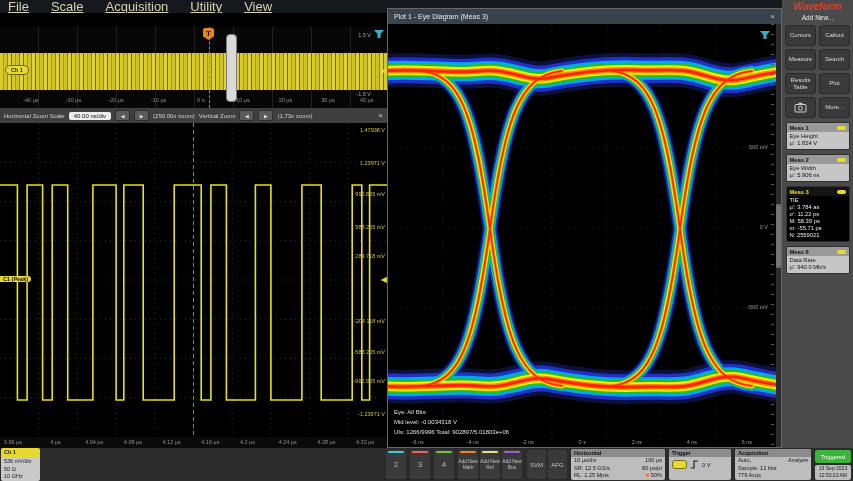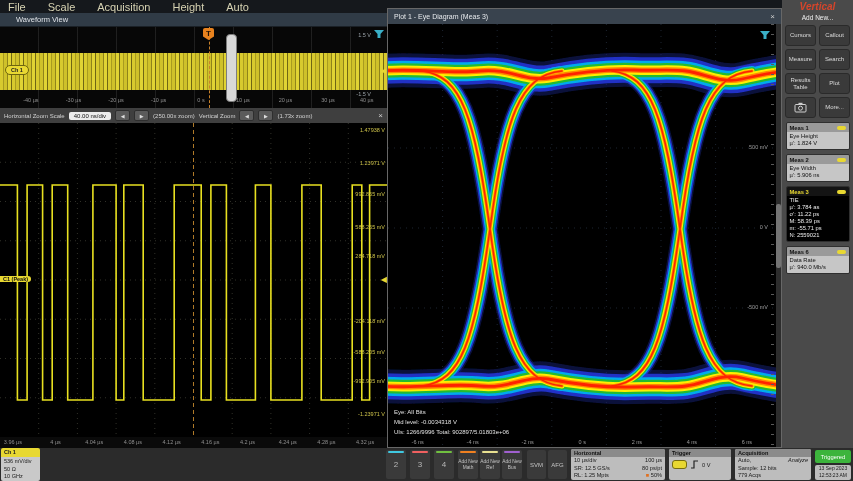--- a/index.html
+++ b/index.html
@@ -2,21 +2,21 @@
 <html><head>
 <meta charset="utf-8">
 <style>
   html,body{margin:0;padding:0;}
   body{width:853px;height:481px;position:relative;background:#1e1e1e;overflow:hidden;
        font-family:"Liberation Sans","DejaVu Sans",sans-serif;color:#ccc;-webkit-font-smoothing:antialiased;}
   .abs{position:absolute;}
 
   
   #menubar{left:0;top:0;width:782px;height:13px;background:#15181c;display:flex;align-items:center;gap:22px;padding-left:8px;box-sizing:border-box;}
-  .menu-item{font-size:11px;color:#d6d2b2;cursor:default;}
+  .menu-item{font-size:13px;color:#d6d2b2;cursor:default;text-decoration:underline;}
 
   
   #wf-panel{left:0;top:13px;width:387px;height:435px;background:#000;}
   #wf-title{left:0;top:0;width:387px;height:14px;background:#303b46;border-bottom:1px solid #1a2026;
             font-size:7.5px;color:#dfe3e8;line-height:14px;padding-left:16px;box-sizing:border-box;}
   #wf-strip{left:0;top:14px;width:387px;height:81px;background:#070707;overflow:hidden;}
   #strip-grid{left:0;top:0;width:387px;height:81px;
       background-image:repeating-linear-gradient(90deg,transparent 0 38px,rgba(180,180,180,.14) 38px 39px);}
   #strip-band{left:0;top:26px;width:387px;height:37px;
       background:repeating-linear-gradient(90deg,#d8ca2e 0 3px,#a89b1f 3px 4px,#cfc12a 4px 7px,#8f831a 7px 8px,#e0d334 8px 11px,#6f6614 11px 12px);}
@@ -101,26 +101,25 @@
   #datetime{left:815px;top:17px;width:36px;height:15px;background:#bdbdbd;border-radius:2px;color:#1a1a1a;
       font-size:5px;line-height:7px;text-align:center;overflow:hidden;}
 </style>
 </head>
 <body>
 
 <div id="menubar" class="abs">
   <span class="menu-item">File</span>
   <span class="menu-item">Scale</span>
   <span class="menu-item">Acquisition</span>
-  <span class="menu-item">Height</span>
-  <span class="menu-item">Auto</span>
+  <span class="menu-item">Utility</span>
+  <span class="menu-item">View</span>
 </div>
 
 <div id="wf-panel" class="abs">
-  <div id="wf-title" class="abs">Waveform View</div>
 
   <div id="wf-strip" class="abs">
     <div id="strip-grid" class="abs"></div>
     <div id="strip-band" class="abs"></div>
     <div id="strip-ch1-handle" class="abs">Ch 1</div>
     <div id="strip-trig-line" class="abs"></div>
     <div id="strip-trig-flag" class="abs">T</div>
     <div id="strip-zoom-handle" class="abs"></div>
     <span class="strip-ylabel abs" style="right:16px;top:5px;">1.5 V</span>
     <span class="strip-ylabel abs" style="right:16px;top:64px;">-1.5 V</span>
@@ -239,21 +238,21 @@
     <span class="eye-xlabel abs" style="left:20%;">-4 ns</span>
     <span class="eye-xlabel abs" style="left:34%;">-2 ns</span>
     <span class="eye-xlabel abs" style="left:48.5%;">0 s</span>
     <span class="eye-xlabel abs" style="left:62%;">2 ns</span>
     <span class="eye-xlabel abs" style="left:76%;">4 ns</span>
     <span class="eye-xlabel abs" style="left:90%;">6 ns</span>
   </div>
 </div>
 
 <div id="sidebar" class="abs">
-  <div id="logo">Vertical</div>
+  <div id="logo">Waveform</div>
   <div id="add-new">Add New...</div>
   <div id="sb-grid">
     <div class="sb-btn">Cursors</div>
     <div class="sb-btn">Callout</div>
     <div class="sb-btn">Measure</div>
     <div class="sb-btn">Search</div>
     <div class="sb-btn">Results Table</div>
     <div class="sb-btn">Plot</div>
     <div class="sb-btn">
       <svg width="13" height="11" viewBox="0 0 13 11">

